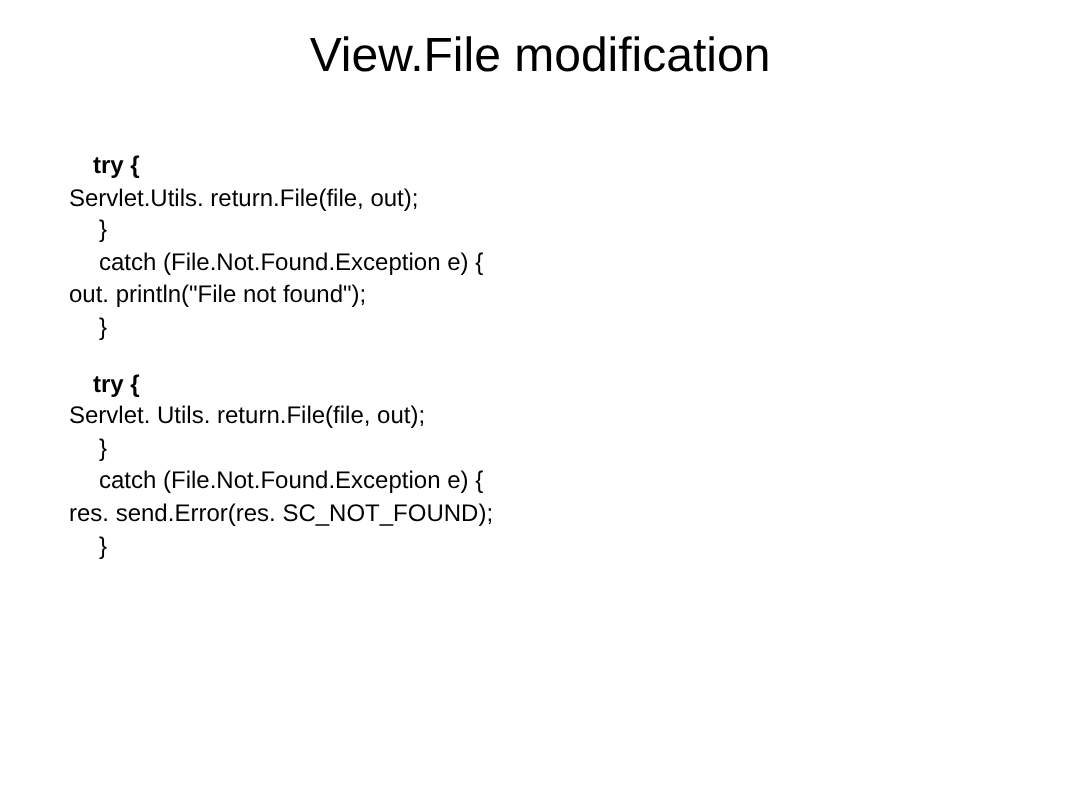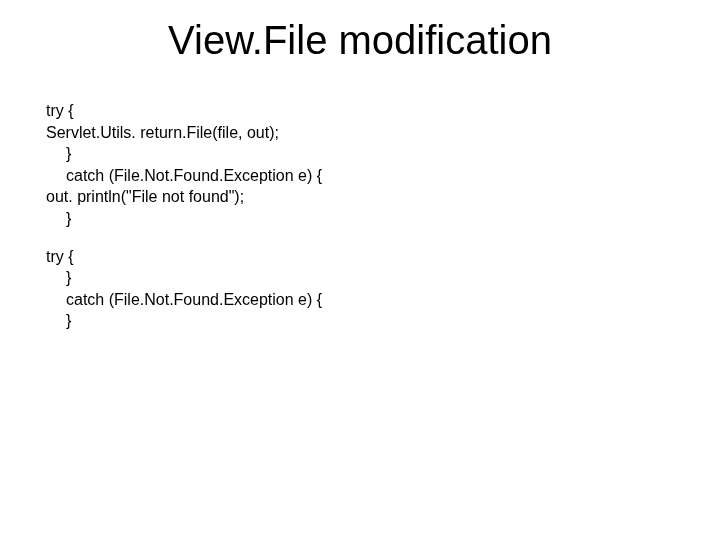--- a/index.html
+++ b/index.html
@@ -17,33 +17,33 @@
     width: 720px;
     height: 540px;
     box-sizing: border-box;
   }
   .title {
     position: absolute;
     top: 18px;
     left: 0;
     width: 720px;
     text-align: center;
-    font-size: 40px;
+    font-size: 32px;
     font-weight: 400;
     letter-spacing: 0px;
   }
   .body {
     position: absolute;
     top: 100px;
     left: 46px;
     width: 640px;
     font-size: 16px;
     line-height: 1.35;
   }
-  .ind1 { margin-left: 0px; }
+  .ind1 { margin-left: 16px; font-weight: bold; }
   .ind2 { margin-left: 20px; }
   .ind3 { }
   .hang {
     margin-left: 0px;
     padding-left: 40px;
     text-indent: -40px;
   }
   .gap { height: 16px; }
 </style>
 </head>
@@ -57,17 +57,19 @@
     <div class="ind3">Servlet.Utils. return.File(file, out);</div>
     <div class="ind2">}</div>
     <div class="ind2">catch (File.Not.Found.Exception e) {</div>
     <div class="ind3">out. println("File not found");</div>
     <div class="ind2">}</div>
 
     <div class="gap"></div>
 
 
     <div class="ind1">try {</div>
+    <div class="ind3">Servlet. Utils. return.File(file, out);</div>
     <div class="ind2">}</div>
     <div class="ind2">catch (File.Not.Found.Exception e) {</div>
+    <div class="ind3">res. send.Error(res. SC_NOT_FOUND);</div>
     <div class="ind2">}</div>
   </div>
 </div>
 
 </body></html>

